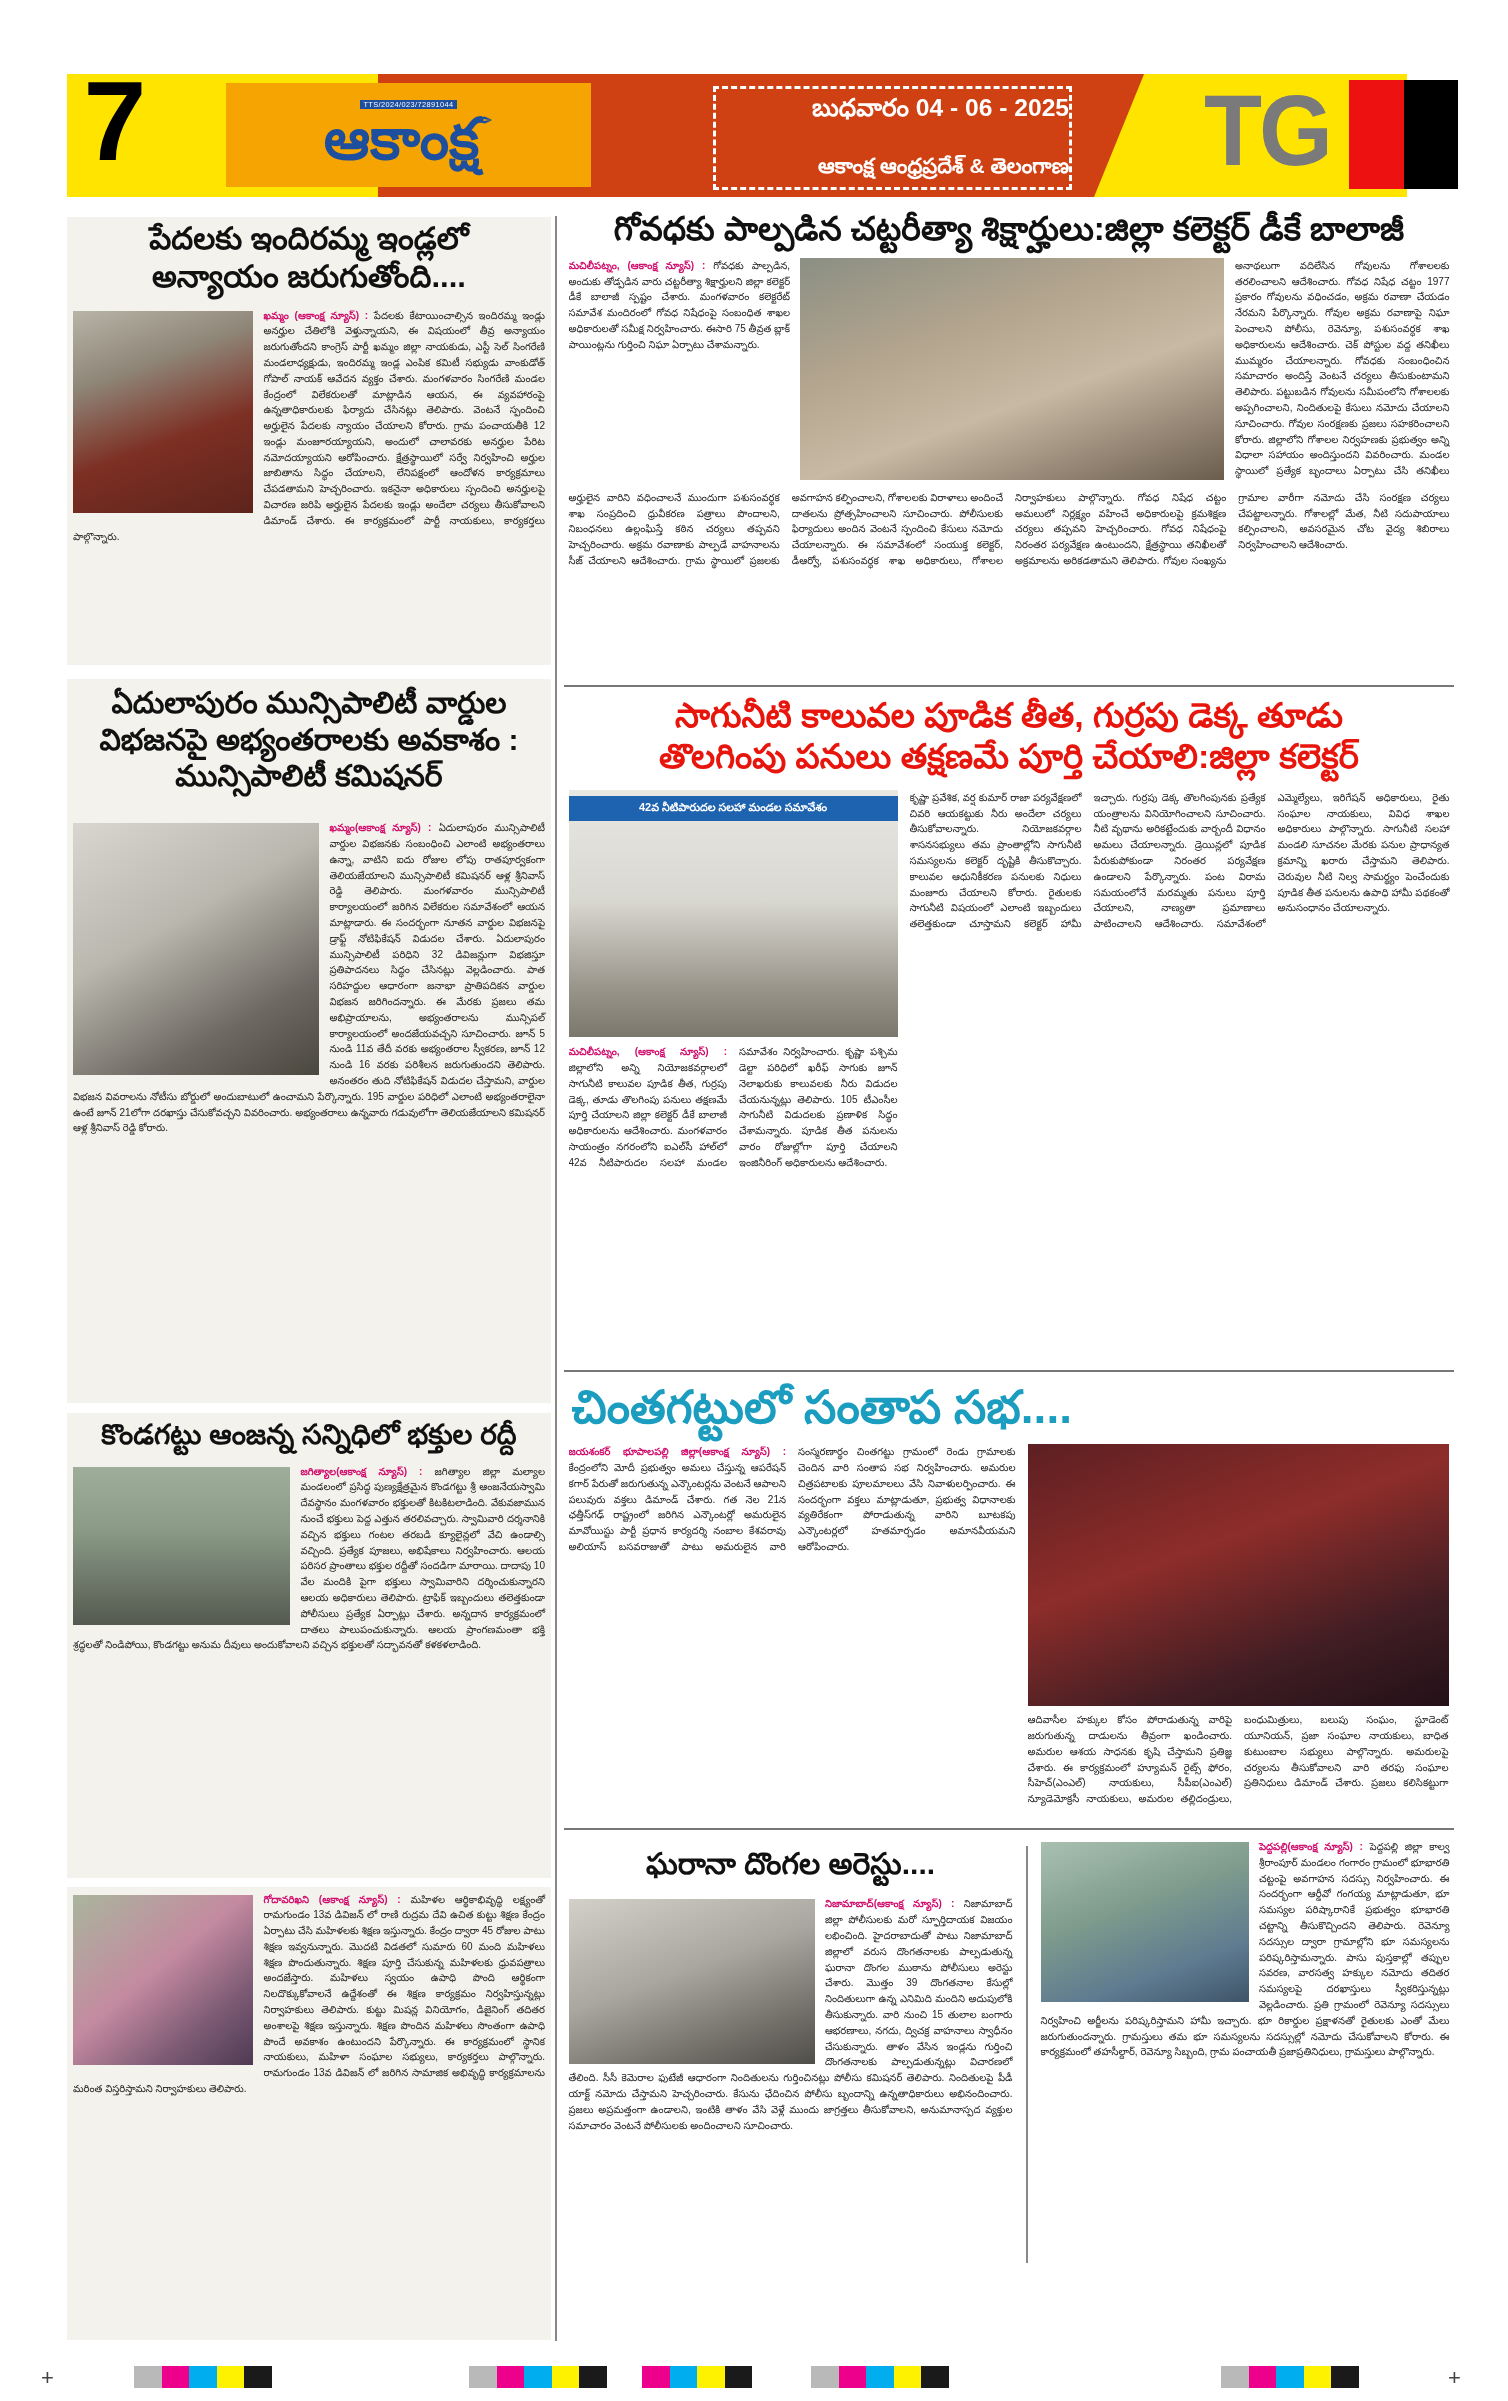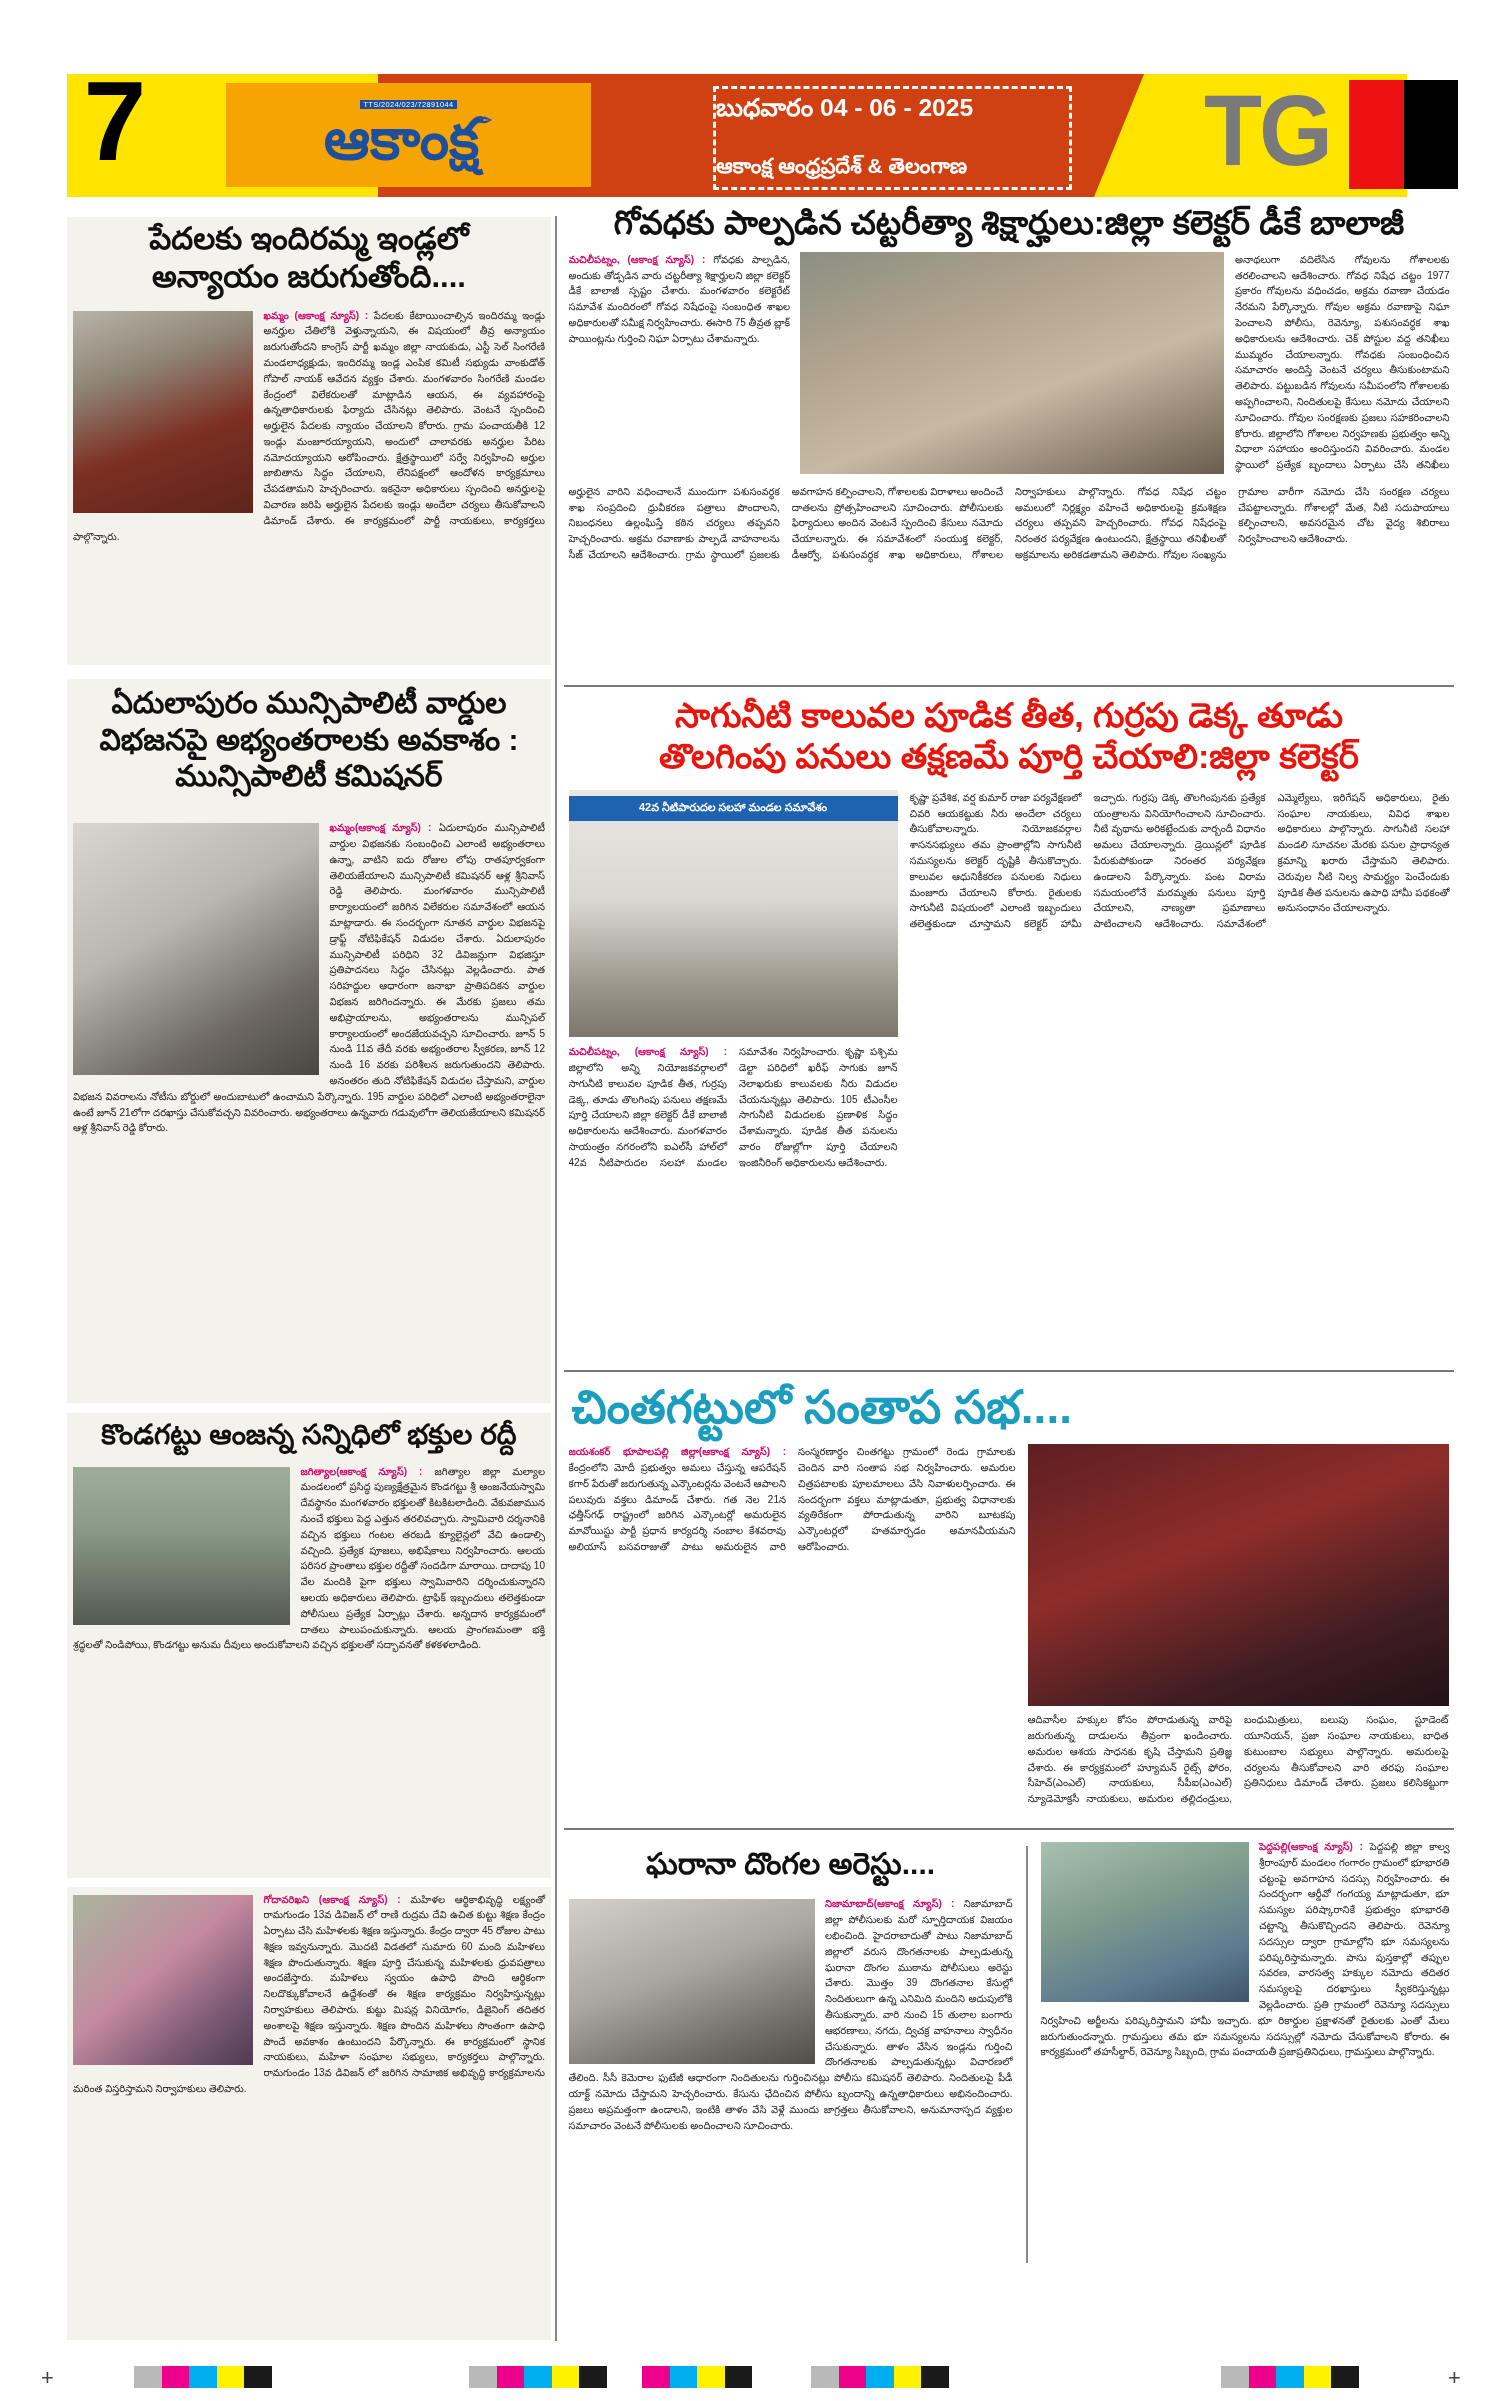--- a/index.html
+++ b/index.html
@@ -13,21 +13,21 @@
            clip-path:polygon(0 0,100% 0,93% 100%,0 100%);}
   .hdr-yellow2{position:absolute;left:1027px;top:0;width:313px;height:123px;background:#ffe400;
            clip-path:polygon(16% 0,100% 0,100% 100%,0 100%);}
   .pageno{position:absolute;left:16.4px;top:-9px;font-size:113px;font-weight:bold;color:#000;line-height:1;}
   .masthead{position:absolute;left:159px;top:9px;width:365px;height:104px;background:#f6a402;
             display:flex;flex-direction:column;align-items:center;justify-content:center;}
   .regno{font-size:7.4px;color:#fff;background:#1d4f9e;padding:0 3px;letter-spacing:0.4px;}
   .brand{font-size:58px;font-weight:bold;color:#1d4f9e;line-height:1.05;}
   .pen{font-size:22px;color:#1d4f9e;margin-left:-4.5px;vertical-align:top;}
   .datebox{position:absolute;left:646px;top:12px;width:353px;height:98px;border:3.7px dashed #fff;
-           display:flex;flex-direction:column;align-items:flex-start;justify-content:center;gap:26px;}
+           display:flex;flex-direction:column;align-items:flex-end;justify-content:center;gap:26px;}
   .dateline1{color:#fff;font-size:24.6px;font-weight:bold;}
   .dateline2{color:#fff;font-size:21px;font-weight:bold;}
   .tg{position:absolute;left:1137px;top:1.5px;font-size:95px;font-weight:bold;color:#7a7a7a;
       letter-spacing:-3px;transform:scaleY(1.05);}
   .cornerflag{position:absolute;left:1282px;top:6px;width:109px;height:109px;display:flex;}
   .cornerflag .r{width:50%;height:100%;background:#ee1111;}
   .cornerflag .k{width:50%;height:100%;background:#000;}
 
   
   .art{position:absolute;background:#f3f2ec;overflow:hidden;}
@@ -125,21 +125,21 @@
   </div>
 
   <div class="art" style="left:67px;top:1887px;width:484px;height:453px;">
     <div class="body" style="padding:4.5px 6px;height:339px;">
       <div class="photo gD ph-left" style="width:180px;height:170px;"></div>
       <span class="dl">గోదావరిఖని (ఆకాంక్ష న్యూస్) :</span>
       <span>మహిళల ఆర్థికాభివృద్ధి లక్ష్యంతో రామగుండం 13వ డివిజన్ లో రాణి రుద్రమ దేవి ఉచిత కుట్టు శిక్షణ కేంద్రం ఏర్పాటు చేసి మహిళలకు శిక్షణ ఇస్తున్నారు. కేంద్రం ద్వారా 45 రోజుల పాటు శిక్షణ ఇవ్వనున్నారు. మొదటి విడతలో సుమారు 60 మంది మహిళలు శిక్షణ పొందుతున్నారు. శిక్షణ పూర్తి చేసుకున్న మహిళలకు ధ్రువపత్రాలు అందజేస్తారు. మహిళలు స్వయం ఉపాధి పొంది ఆర్థికంగా నిలదొక్కుకోవాలనే ఉద్దేశంతో ఈ శిక్షణ కార్యక్రమం నిర్వహిస్తున్నట్లు నిర్వాహకులు తెలిపారు. కుట్టు మిషన్ల వినియోగం, డిజైనింగ్ తదితర అంశాలపై శిక్షణ ఇస్తున్నారు. శిక్షణ పొందిన మహిళలు సొంతంగా ఉపాధి పొందే అవకాశం ఉంటుందని పేర్కొన్నారు. ఈ కార్యక్రమంలో స్థానిక నాయకులు, మహిళా సంఘాల సభ్యులు, కార్యకర్తలు పాల్గొన్నారు. రామగుండం 13వ డివిజన్ లో జరిగిన సామాజిక అభివృద్ధి కార్యక్రమాలను మరింత విస్తరిస్తామని నిర్వాహకులు తెలిపారు.</span>
     </div>
   </div>
 
-  <div class="art" style="left:564px;top:201px;width:890px;height:473px;background:#fff;">
+  <div class="art" style="left:564px;top:207px;width:890px;height:473px;background:#fff;">
     <div class="hl" style="font-size:33px;padding:1.5px 7.4px 6px;">గోవధకు పాల్పడిన చట్టరీత్యా శిక్షార్హులు:జిల్లా కలెక్టర్ డీకే బాలాజీ</div>
     <div class="row" style="padding:3px 4.5px;">
       <div class="body" style="width:223px;height:223px;">
         <span class="dl">మచిలీపట్నం, (ఆకాంక్ష న్యూస్) :</span>
         <span>గోవధకు పాల్పడిన, అందుకు తోడ్పడిన వారు చట్టరీత్యా శిక్షార్హులని జిల్లా కలెక్టర్ డీకే బాలాజీ స్పష్టం చేశారు. మంగళవారం కలెక్టరేట్ సమావేశ మందిరంలో గోవధ నిషేధంపై సంబంధిత శాఖల అధికారులతో సమీక్ష నిర్వహించారు. ఈసారి 75 తీవ్రత బ్లాక్ పాయింట్లను గుర్తించి నిఘా ఏర్పాటు చేశామన్నారు.</span>
       </div>
       <div class="photo gE" style="width:424px;height:222px;margin:0 10.4px;flex:none;"></div>
       <div class="body" style="width:216px;height:223px;">
         <span>అనాథలుగా వదిలేసిన గోవులను గోశాలలకు తరలించాలని ఆదేశించారు. గోవధ నిషేధ చట్టం 1977 ప్రకారం గోవులను వధించడం, అక్రమ రవాణా చేయడం నేరమని పేర్కొన్నారు. గోవుల అక్రమ రవాణాపై నిఘా పెంచాలని పోలీసు, రెవెన్యూ, పశుసంవర్ధక శాఖ అధికారులను ఆదేశించారు. చెక్ పోస్టుల వద్ద తనిఖీలు ముమ్మరం చేయాలన్నారు. గోవధకు సంబంధించిన సమాచారం అందిస్తే వెంటనే చర్యలు తీసుకుంటామని తెలిపారు. పట్టుబడిన గోవులను సమీపంలోని గోశాలలకు అప్పగించాలని, నిందితులపై కేసులు నమోదు చేయాలని సూచించారు. గోవుల సంరక్షణకు ప్రజలు సహకరించాలని కోరారు. జిల్లాలోని గోశాలల నిర్వహణకు ప్రభుత్వం అన్ని విధాలా సహాయం అందిస్తుందని వివరించారు. మండల స్థాయిలో ప్రత్యేక బృందాలు ఏర్పాటు చేసి తనిఖీలు చేపట్టాలన్నారు.</span>
       </div>

